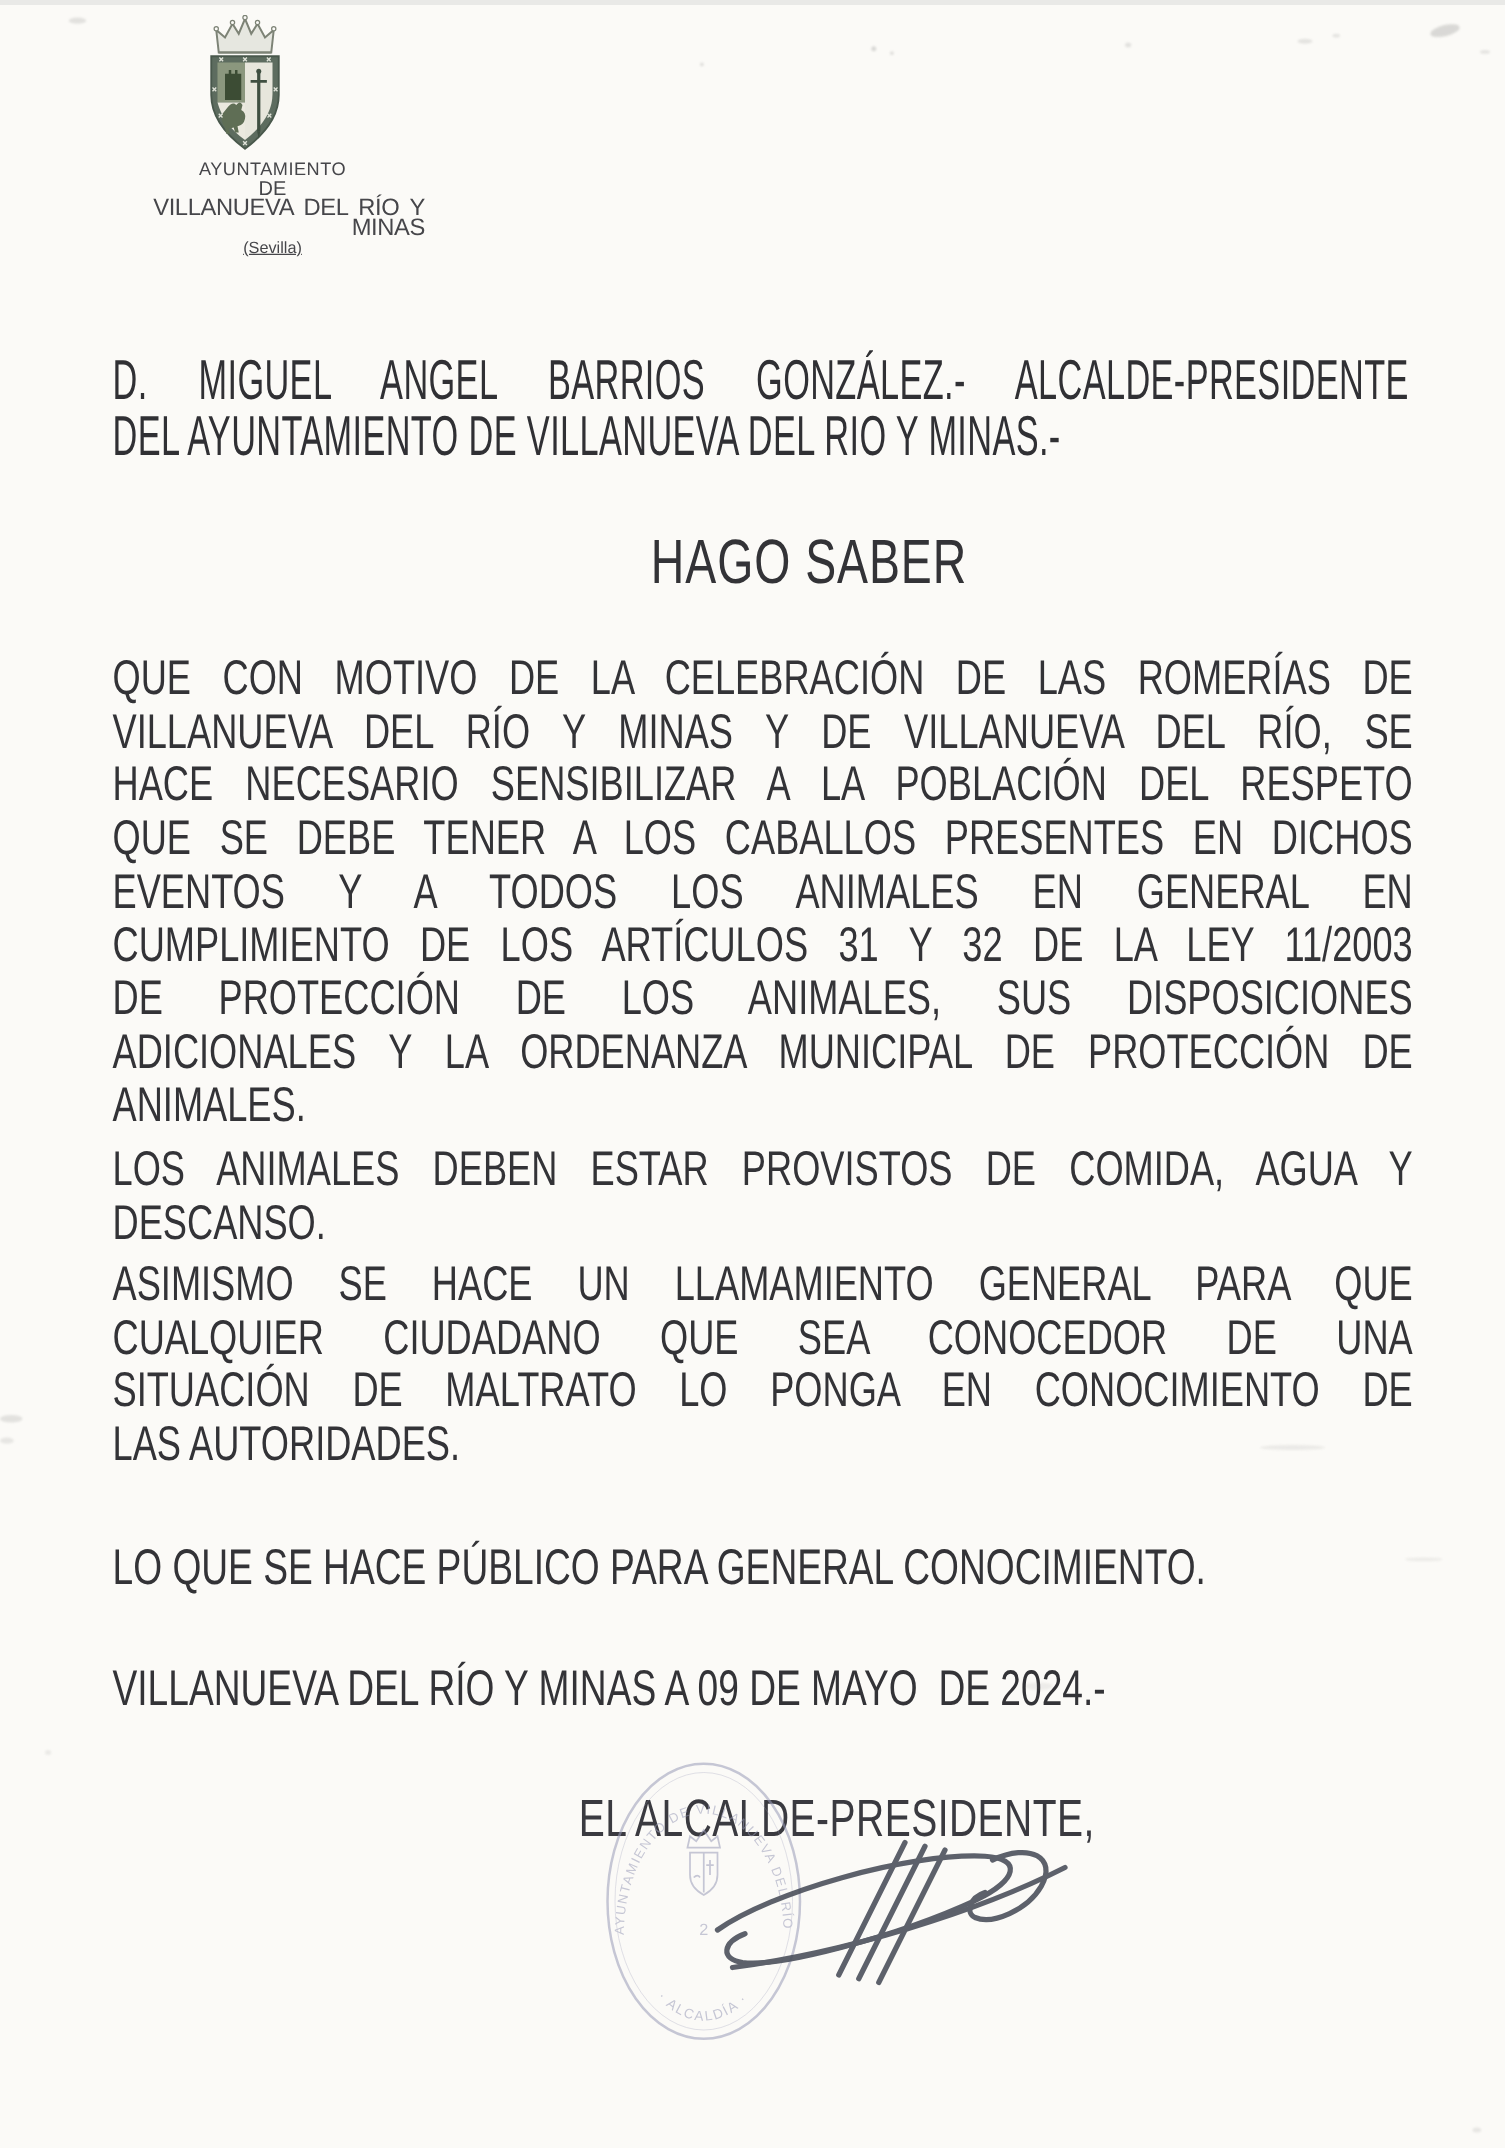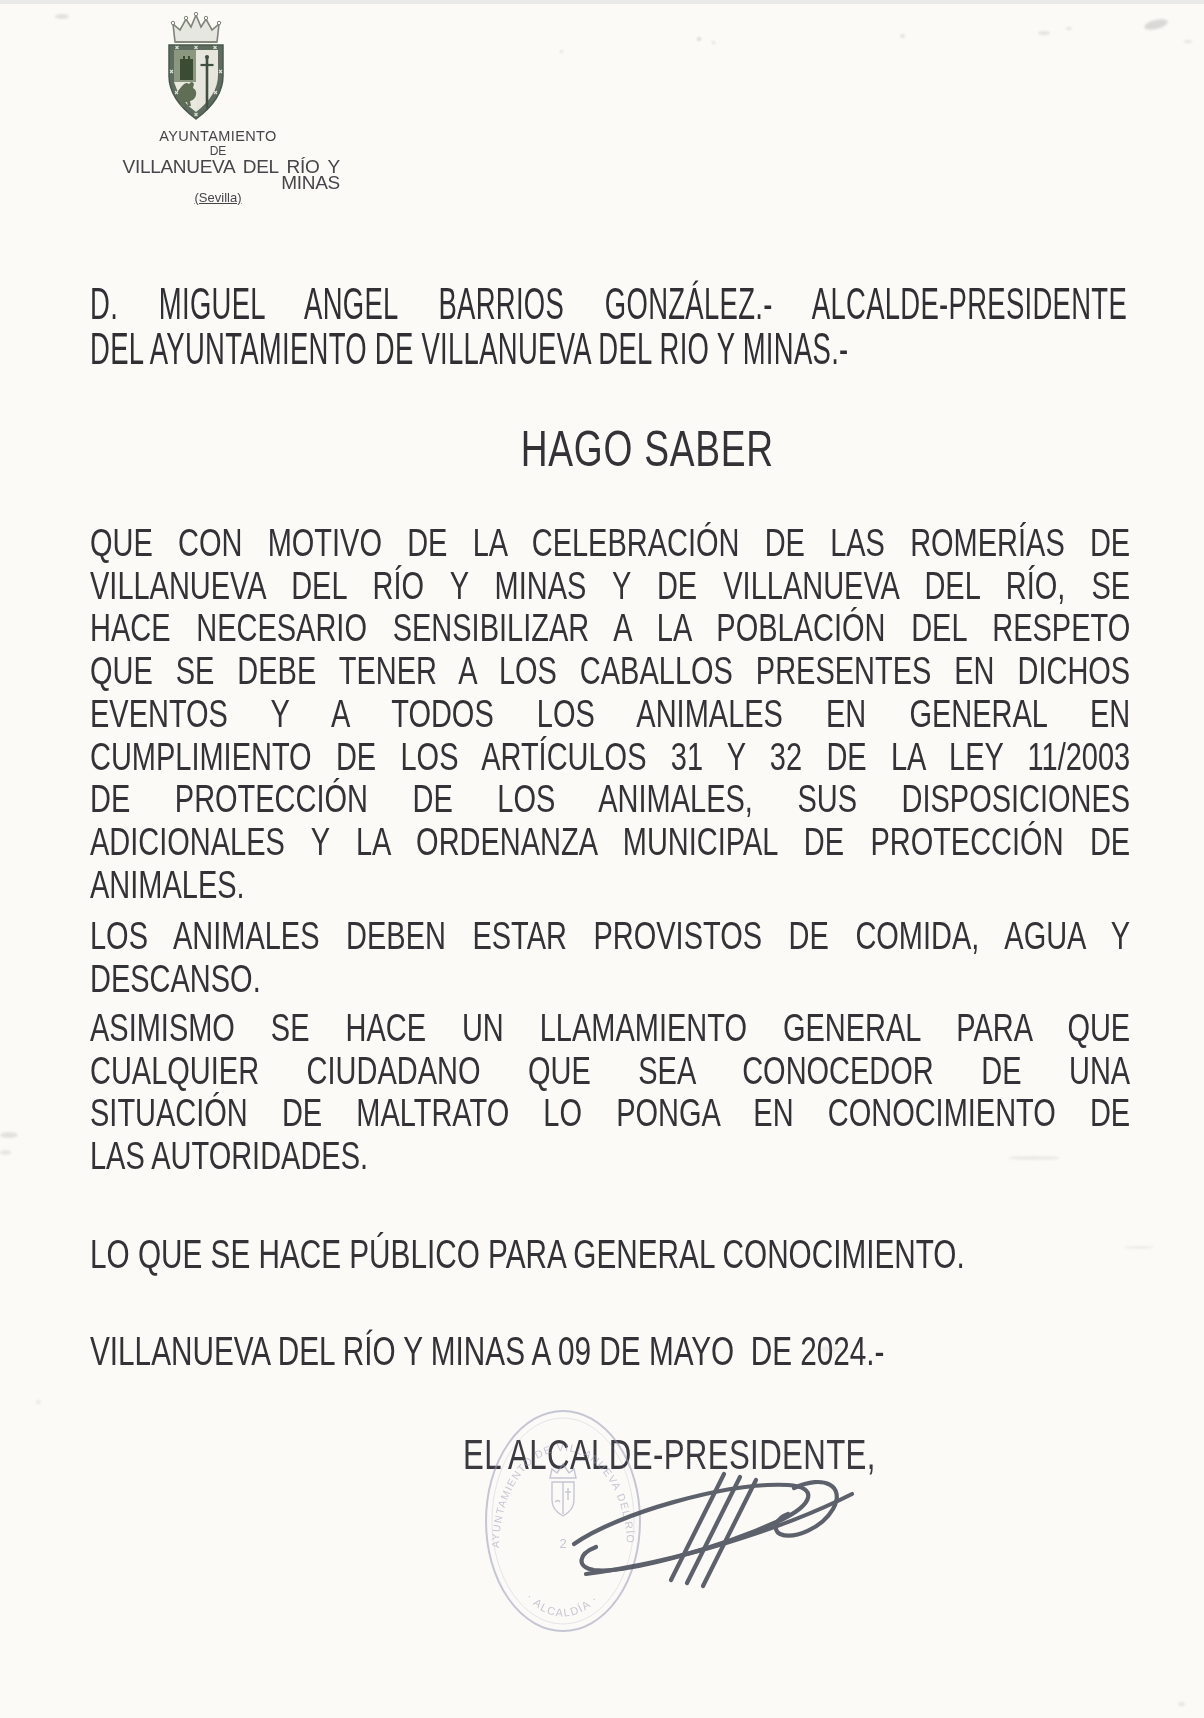--- a/index.html
+++ b/index.html
@@ -9,21 +9,21 @@
     font-family:"Liberation Sans","DejaVu Sans",sans-serif;
     color:#333337;
   }
   
   .crest{position:absolute;left:163px;top:8px;}
   .letterhead{
     position:absolute;left:96px;top:124px;width:244px;text-align:center;
     color:#46464a;
   }
   .lh1{font-size:14.5px;line-height:16px;letter-spacing:.4px;}
-  .lh2{font-size:12px;line-height:15px;}
+  .lh2{font-size:16px;line-height:15px;}
   .lh3{font-size:19px;line-height:16px;word-spacing:3.5px;letter-spacing:-.3px;text-align:right;}
   .lh4{font-size:13px;line-height:14px;text-decoration:underline;}
   
   .squeeze{position:absolute;top:0;height:0;transform-origin:0 0;}
   #title-block{left:90px;width:1700px;transform:scaleX(0.61);}
   #body-block{left:90px;width:1400px;transform:scaleX(0.743);}
   #title-block > div, #body-block > div{position:absolute;left:0;width:100%;}
   .t-line{font-size:45px;line-height:45.5px;letter-spacing:.5px;color:#303034;}
   #title-l1{top:277px;}
   #title-l2{top:322px;}

